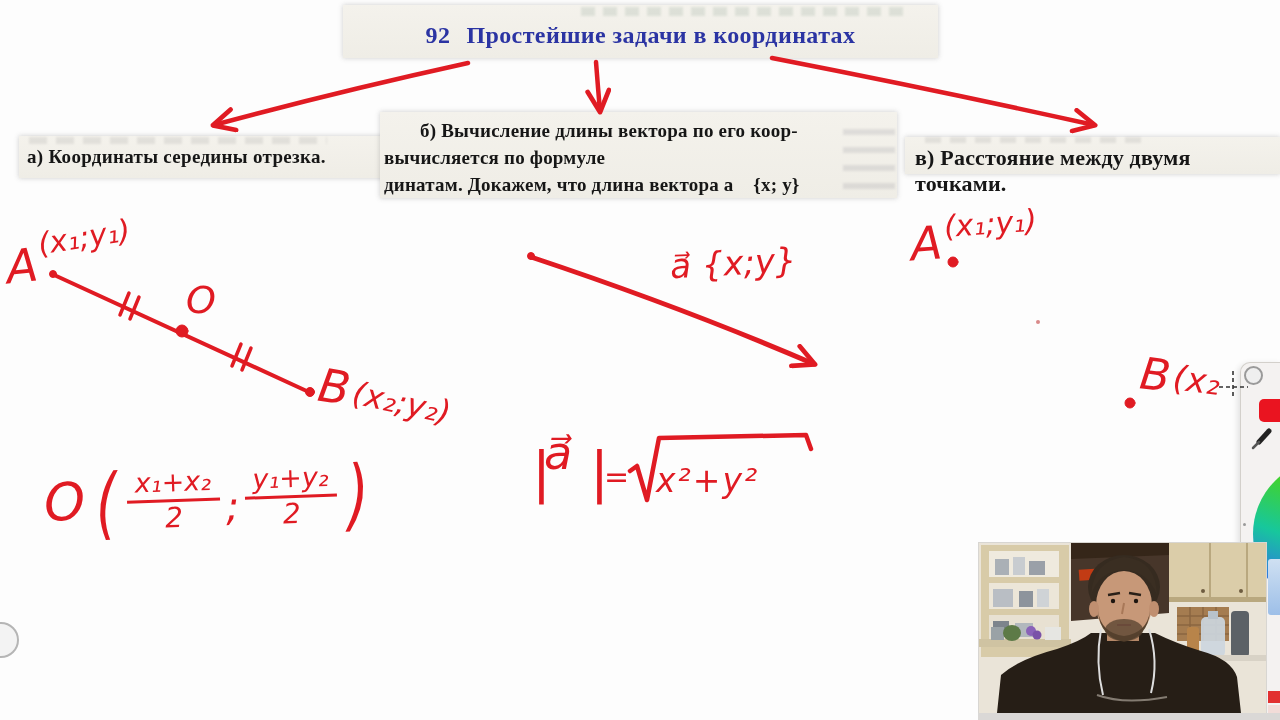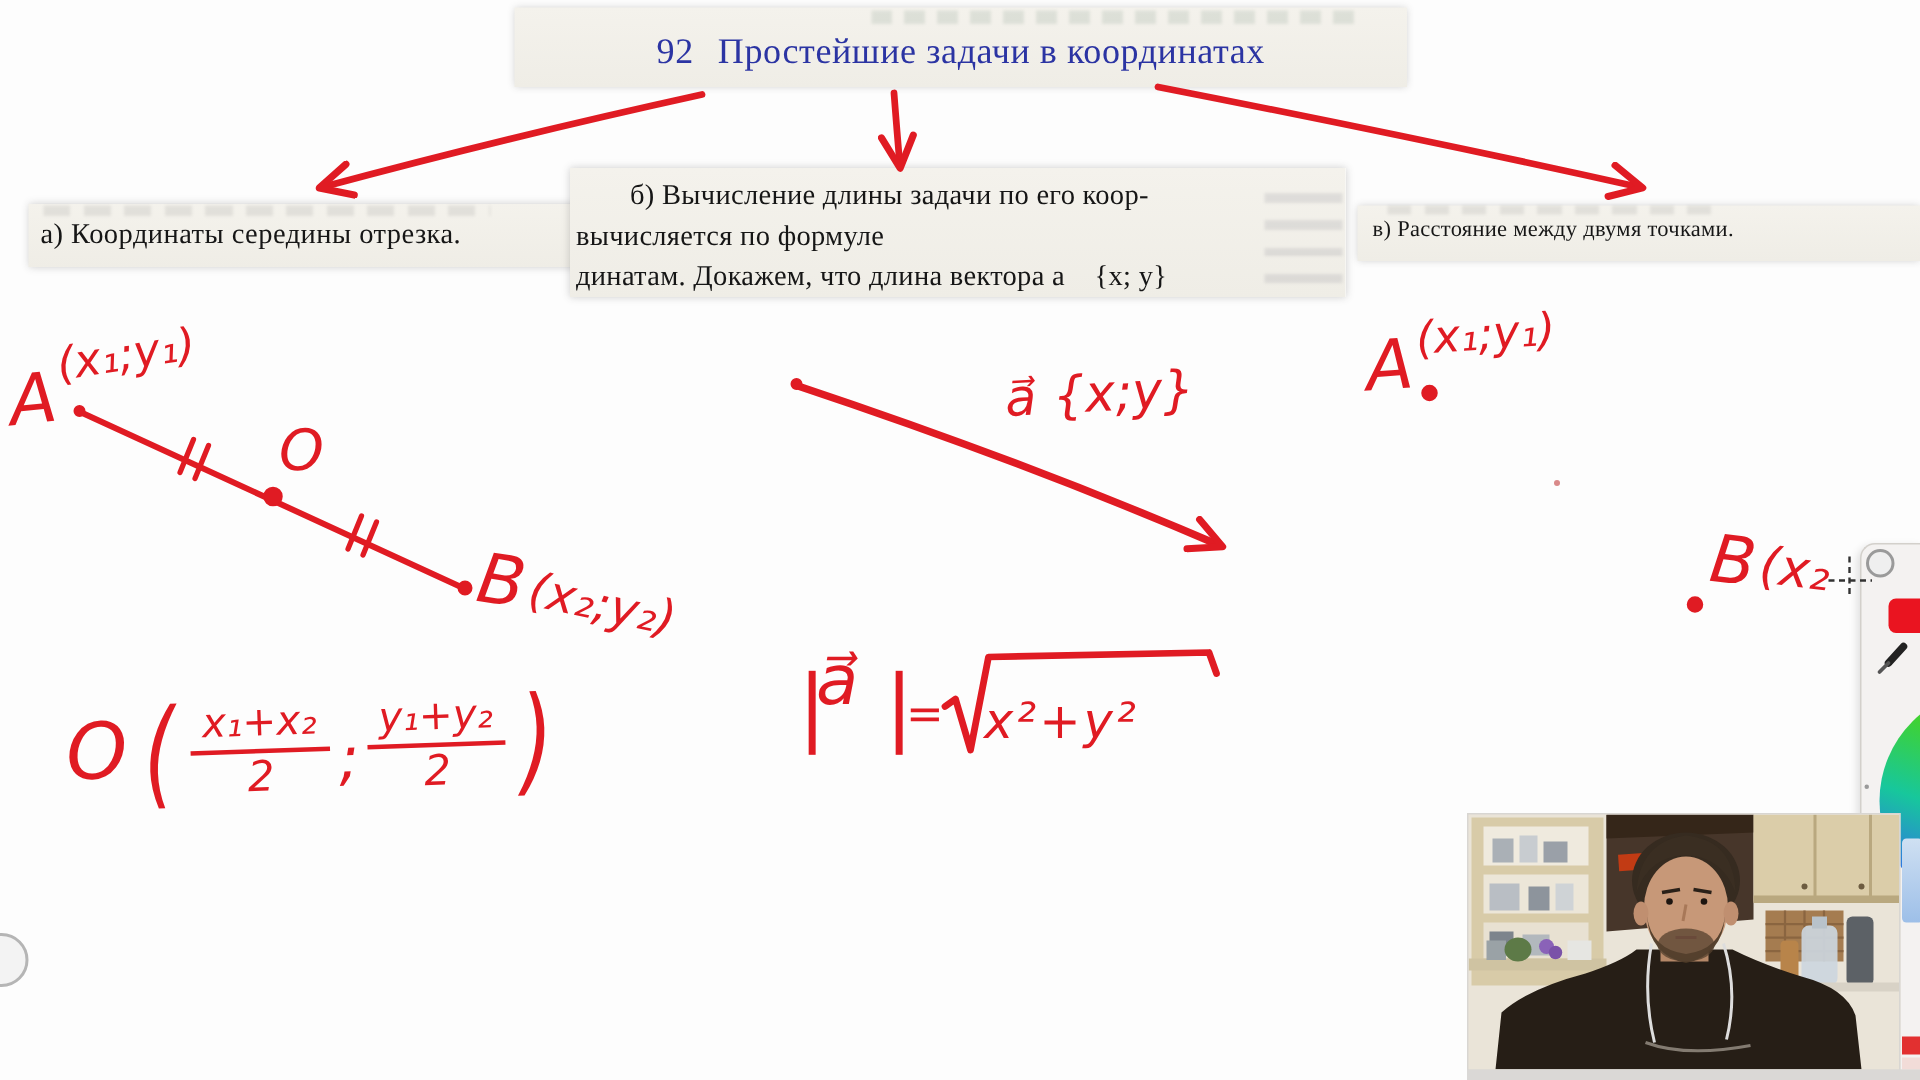--- a/index.html
+++ b/index.html
@@ -2,42 +2,42 @@
 <html><head>
 <meta charset="utf-8">
 <style>
   html,body{margin:0;padding:0;background:#ffffff;}
   .stage{position:relative;width:1280px;height:720px;background:#fdfdfd;overflow:hidden;
          font-family:"Liberation Sans",sans-serif;}
 
   
   .paper{position:absolute;background:linear-gradient(180deg,#f4f2ec,#efede6);
          box-shadow:0 0 5px rgba(60,60,60,.25);
-         font-family:"Liberation Serif",serif;font-weight:400;color:#161616;}
+         font-family:"Liberation Serif",serif;font-weight:700;color:#161616;}
   .paper .ghost{position:absolute;opacity:.14;filter:blur(1px);pointer-events:none;}
 
   .title-strip{left:343px;top:5px;width:595px;height:53px;text-align:center;}
   .title-line{padding-top:17px;font-size:24px;color:#2b34a3;letter-spacing:.4px;}
   .title-line .num{margin-right:16px;}
   .title-strip .ghost{left:40%;top:2px;width:55%;height:9px;
      background:repeating-linear-gradient(90deg,#5a7a66 0 14px,transparent 14px 22px);}
 
   .strip-a{left:0;top:136px;width:372px;height:42px;margin-left:19px;}
   .strip-a .heading{padding:10px 0 0 8px;font-size:19px;letter-spacing:.3px;}
   .strip-a .ghost{left:10px;top:1px;width:80%;height:7px;
      background:repeating-linear-gradient(90deg,#777 0 18px,transparent 18px 27px);}
 
   .strip-b{left:380px;top:112px;width:517px;height:86px;}
   .strip-b .tline{font-size:19px;line-height:27px;padding-left:4px;letter-spacing:.2px;}
   .strip-b .tline.first{padding-top:5px;text-indent:36px;}
   .strip-b .ghost{right:2px;top:8px;width:10%;height:80%;
      background:repeating-linear-gradient(0deg,#667 0 6px,transparent 6px 18px);}
 
   .strip-c{left:905px;top:137px;width:375px;height:37px;}
-  .strip-c .heading{padding:8px 0 0 10px;font-size:15px;letter-spacing:.2px;}
+  .strip-c .heading{padding:8px 0 0 10px;font-size:22px;letter-spacing:.2px;}
   .strip-c .ghost{left:20px;top:0;width:60%;height:6px;
      background:repeating-linear-gradient(90deg,#777 0 16px,transparent 16px 25px);}
 
   
   .hw{position:absolute;color:#e01b23;font-family:"DejaVu Sans",sans-serif;
       font-style:italic;white-space:nowrap;line-height:1;}
   .hw-group{display:flex;align-items:flex-start;gap:3px;}
 
   .lab-mid-a{left:6px;top:238px;transform:rotate(-6deg);}
   .lab-mid-a .big{font-size:46px;}
@@ -117,21 +117,21 @@
     </div>
   </div>
 
   <div class="paper strip-a">
     <div class="ghost"></div>
     <div class="heading">а)  Координаты середины отрезка.</div>
   </div>
 
   <div class="paper strip-b">
     <div class="ghost"></div>
-    <div class="tline first">б)  Вычисление длины задачи по его коор-</div>
+    <div class="tline first">б)  Вычисление длины вектора по его коор-</div>
     <div class="tline">вычисляется по формуле</div>
     <div class="tline">динатам.  Докажем,  что  длина  вектора  a⃗ {x; y}</div>
   </div>
 
   <div class="paper strip-c">
     <div class="ghost"></div>
     <div class="heading">в)  Расстояние между двумя точками.</div>
   </div>
 
   <svg class="ink-svg" width="1280" height="720" viewBox="0 0 1280 720">

